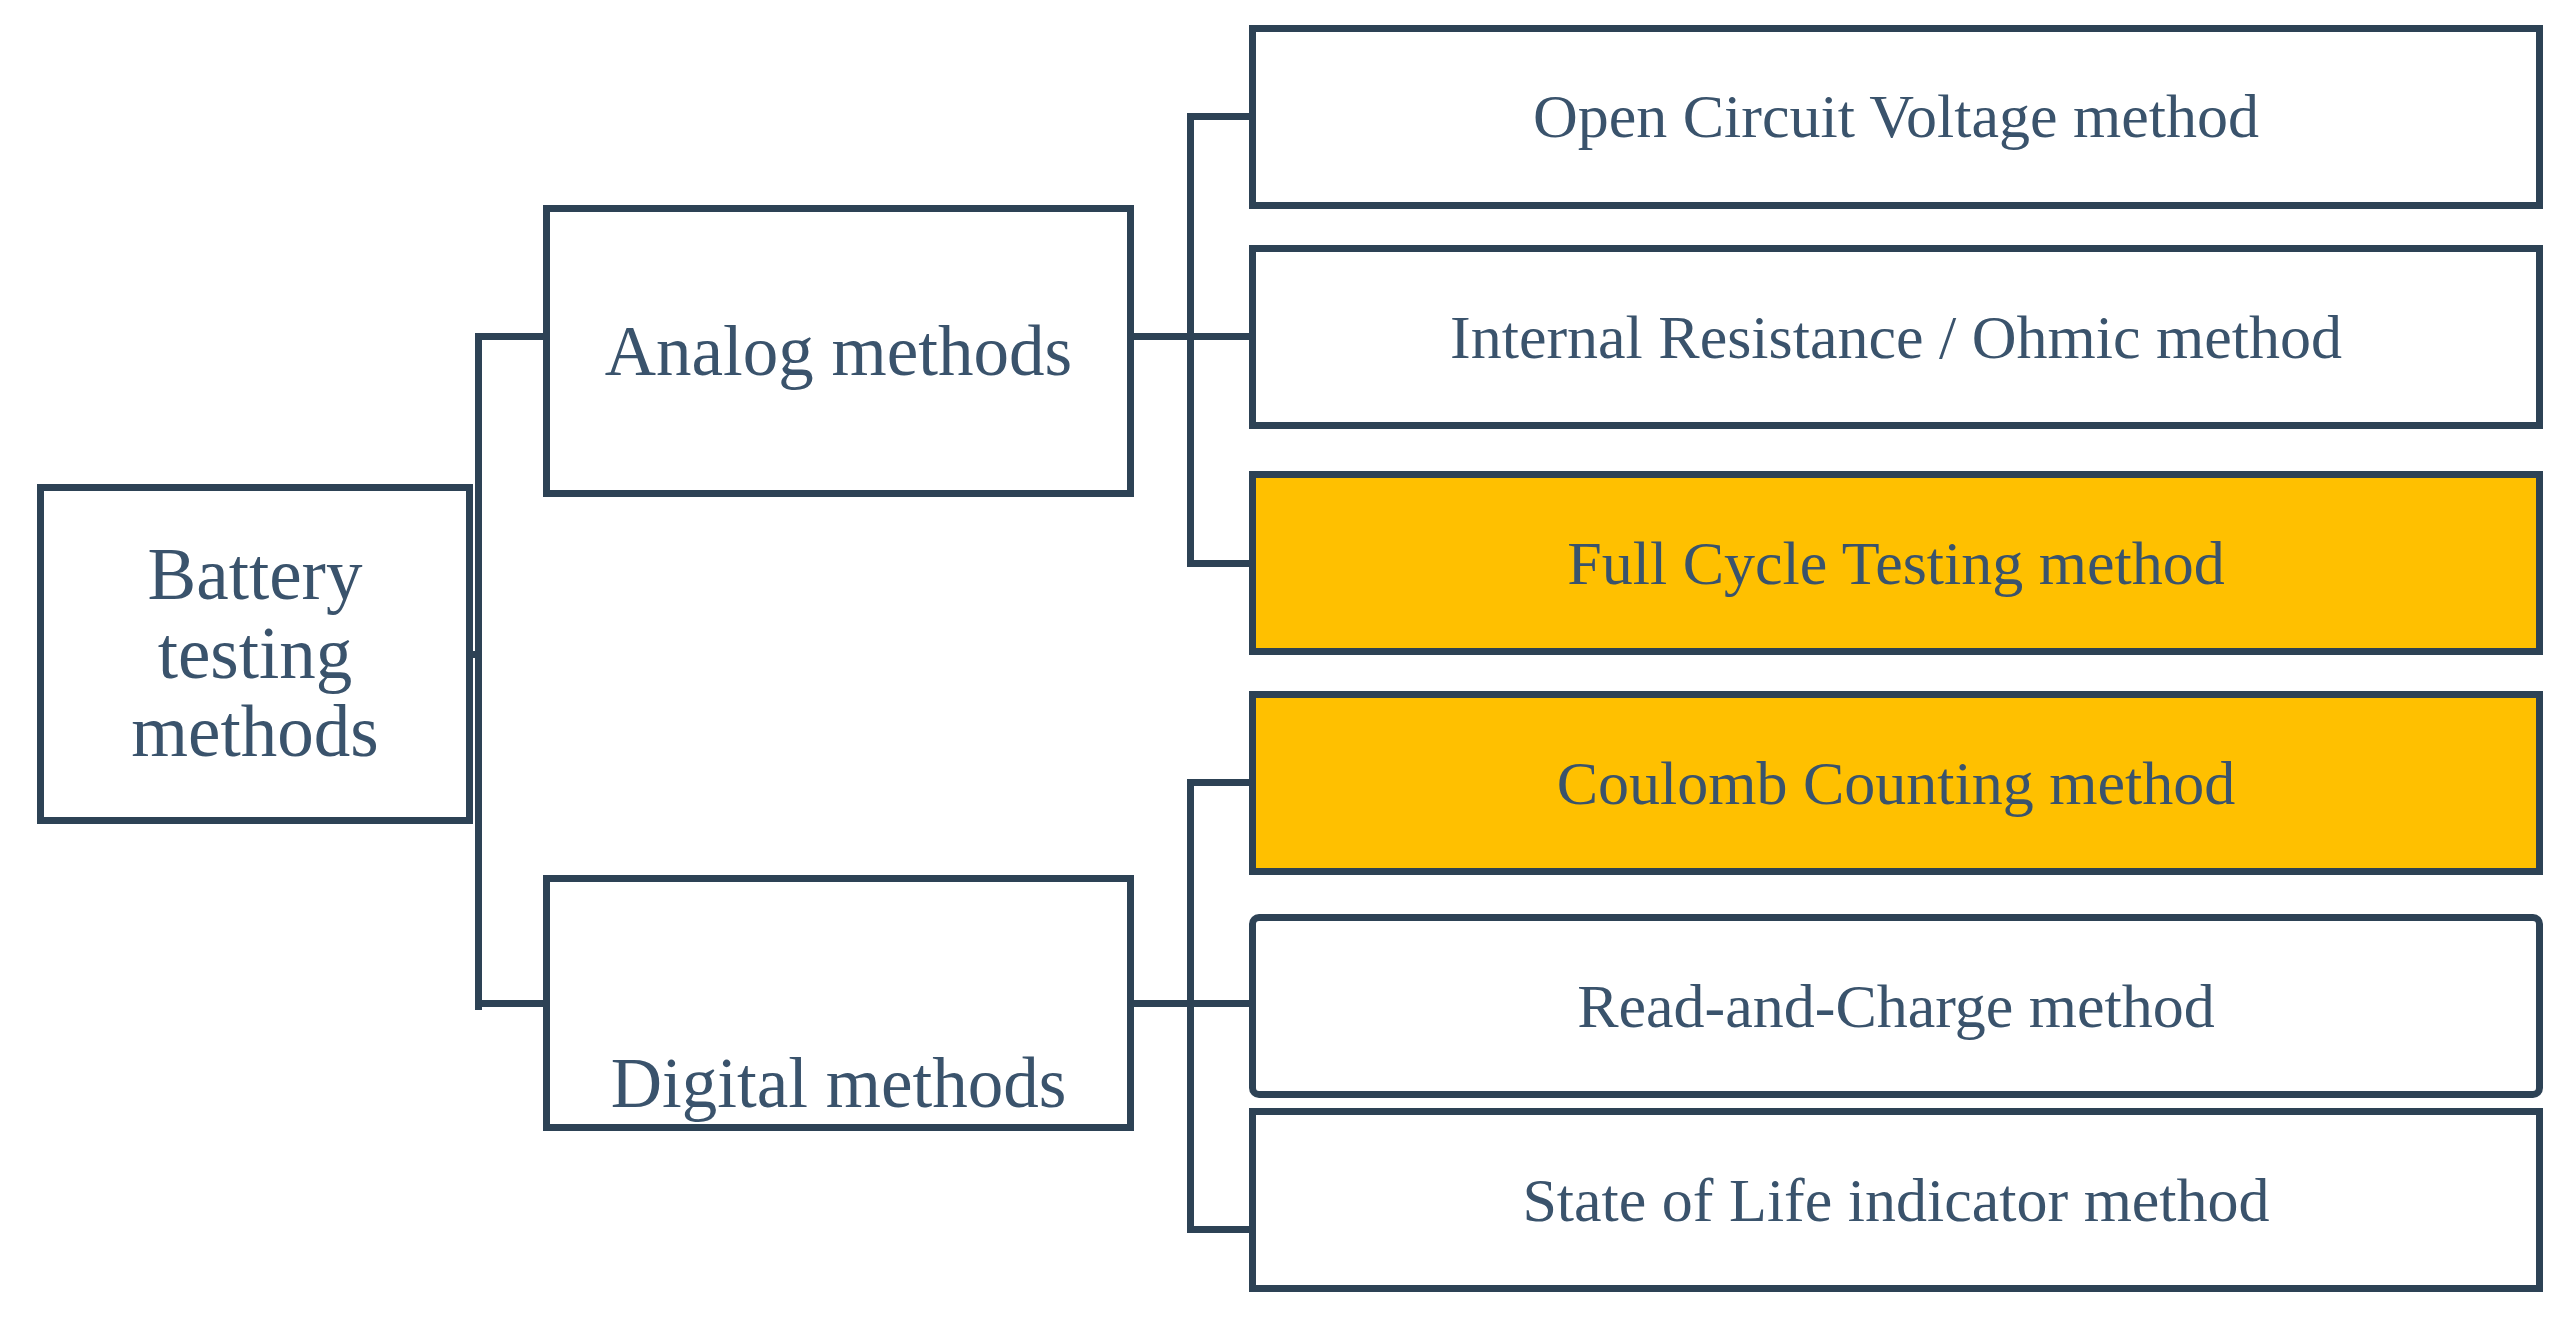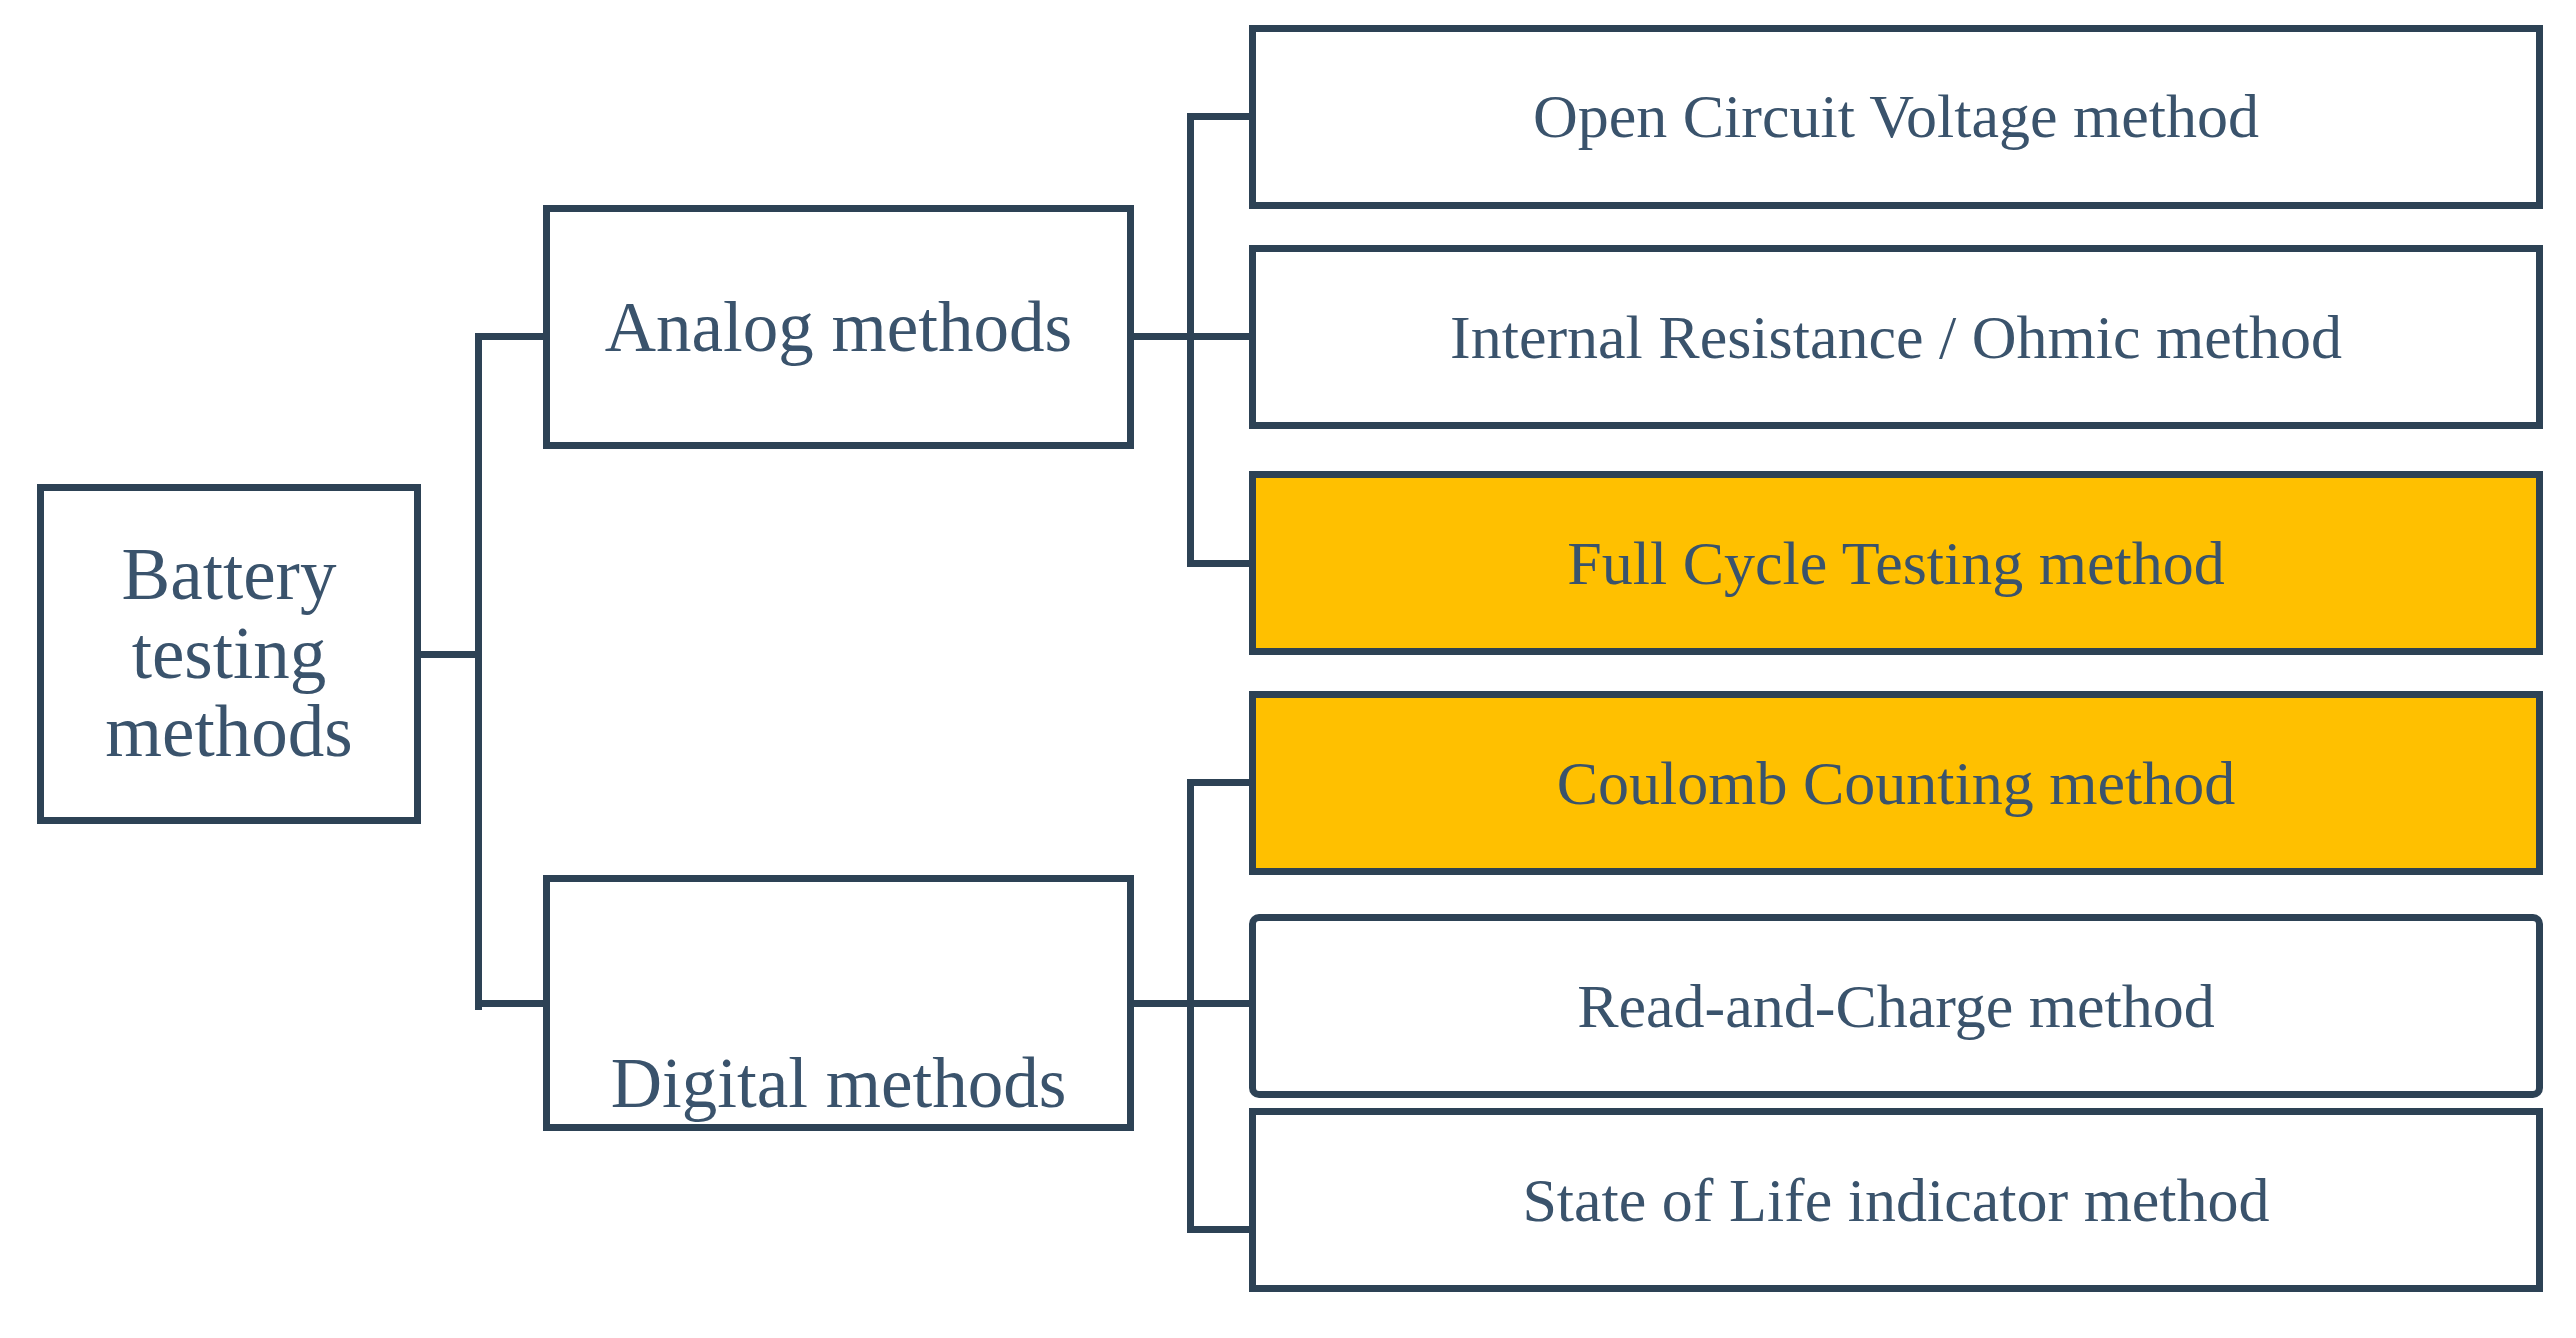--- a/index.html
+++ b/index.html
@@ -31,23 +31,23 @@
     color: var(--color-text, #3A536C);
   }
   .node.highlight {
     background: var(--color-highlight, #FFC000);
   }
   .node .label {
     display: block;
     padding: 0 24px;
   }
   
-  .n-root   { left: 37px;   top: 484px;  width: 384px;  height: 340px; font-size: 73px; line-height: 1.08; }
+  .n-root   { left: 37px;   top: 484px;  width: 436px;  height: 340px; font-size: 73px; line-height: 1.08; }
   
-  .n-analog  { left: 543px; top: 205px;  width: 591px;  height: 244px; font-size: 71px; }
+  .n-analog  { left: 543px; top: 205px;  width: 591px;  height: 292px; font-size: 71px; }
   .n-digital { left: 543px; top: 875px; width: 591px;  height: 256px; font-size: 71px; align-items: flex-end; }
   
   .leaf { left: 1249px; width: 1294px; height: 184px; font-size: 62px; }
   .n-leaf1 { top: 24.5px;   }
   .n-leaf2 { top: 245px;  }
   .n-leaf3 { top: 471px;  }
   .n-leaf4 { top: 691px;  }
   .n-leaf5 { top: 914px; border-radius: 10px; }
   .n-leaf6 { top: 1108px; text-align: center; }
   

